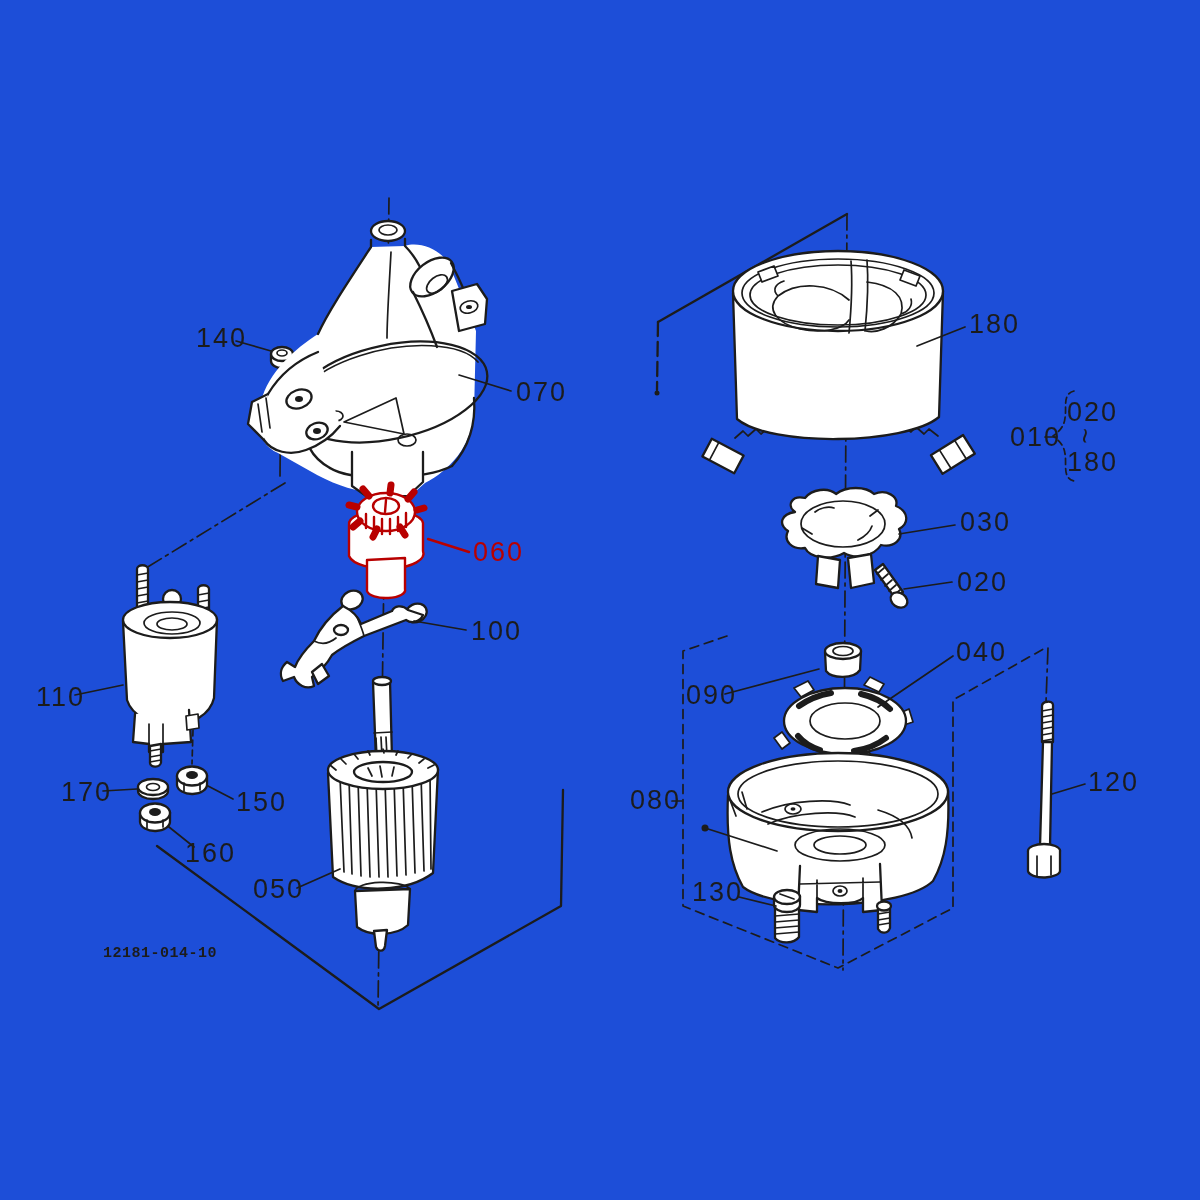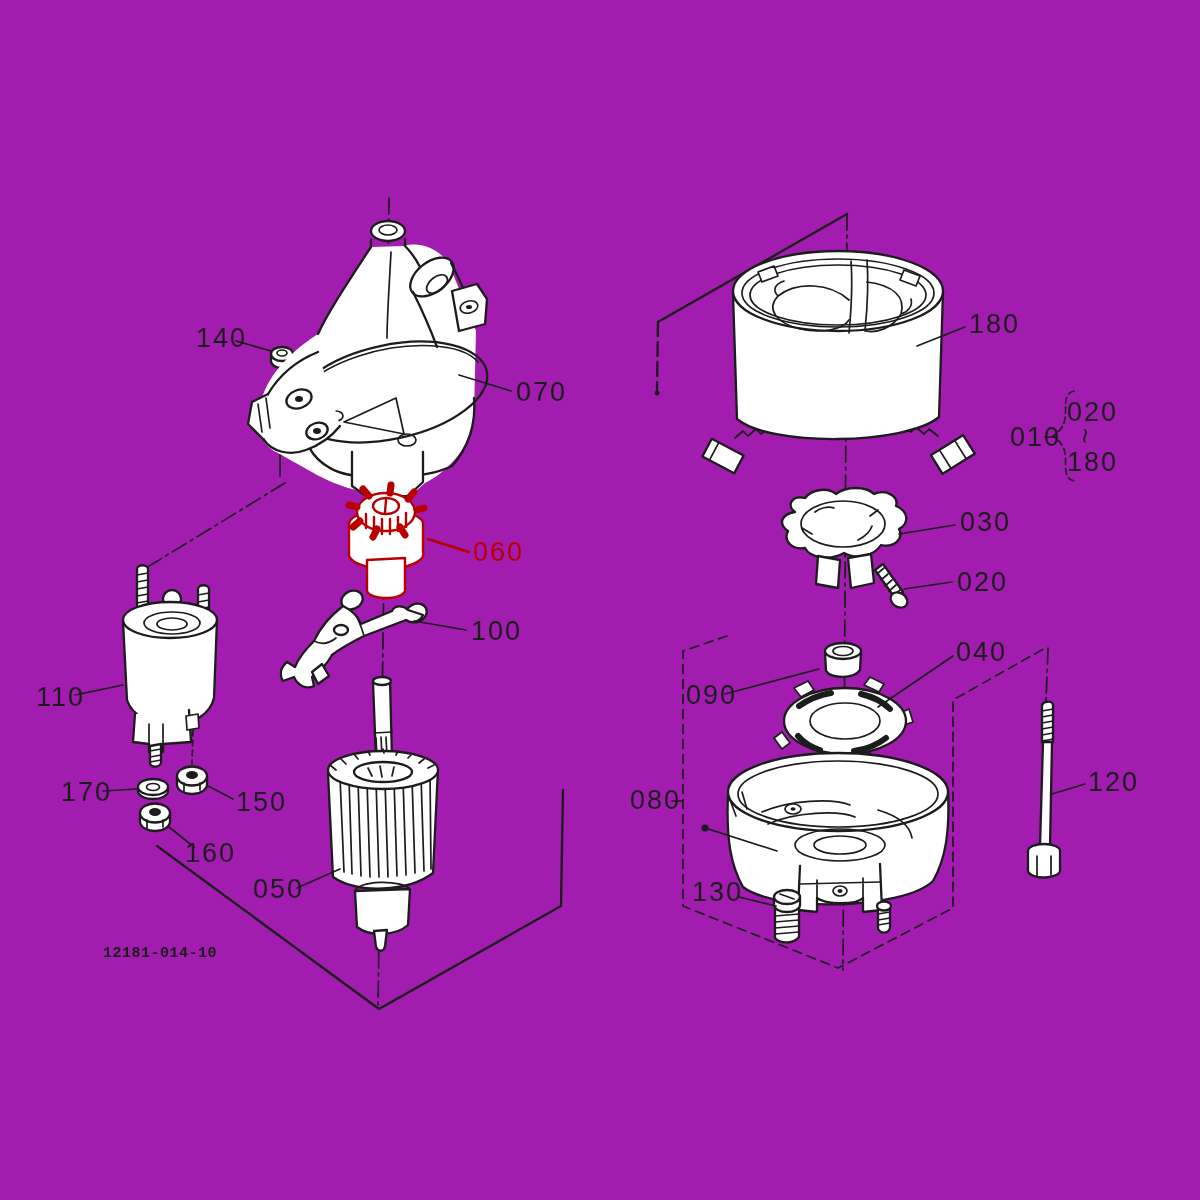--- a/index.html
+++ b/index.html
@@ -1,16 +1,16 @@
 <!DOCTYPE html>
 <html style="--line: #1c1c1c; --accent: #b80000;"><head>
 <meta charset="utf-8">
 <style>
   html,body{margin:0;padding:0;width:1200px;height:1200px;background:#fff;}
-  .stage{position:relative;width:1200px;height:1200px;background:#a21caf;}
+  .stage{position:relative;width:1200px;height:1200px;background:#1d4ed8;}
   svg text{font-family:"Liberation Sans",sans-serif;font-size:27px;letter-spacing:2px;}
   .lbl{fill:var(--line);stroke:none;}
   .lblred{fill:var(--accent);stroke:none;}
   .code{font-family:"Liberation Mono",monospace;font-size:15px;font-weight:bold;letter-spacing:0.5px;}
   .ln{stroke:var(--line);fill:none;stroke-width:2.3;stroke-linecap:round;stroke-linejoin:round;}
   .lnf{stroke:var(--line);fill:#fff;stroke-width:2.3;stroke-linecap:round;stroke-linejoin:round;}
   .t{stroke-width:1.7;}
   .thick{stroke:var(--line);fill:none;stroke-width:6;stroke-linecap:round;}
   .red{stroke:var(--accent);fill:none;stroke-width:2.4;stroke-linecap:round;stroke-linejoin:round;}
   .redf{stroke:var(--accent);fill:#fff;stroke-width:2.4;stroke-linecap:round;stroke-linejoin:round;}

